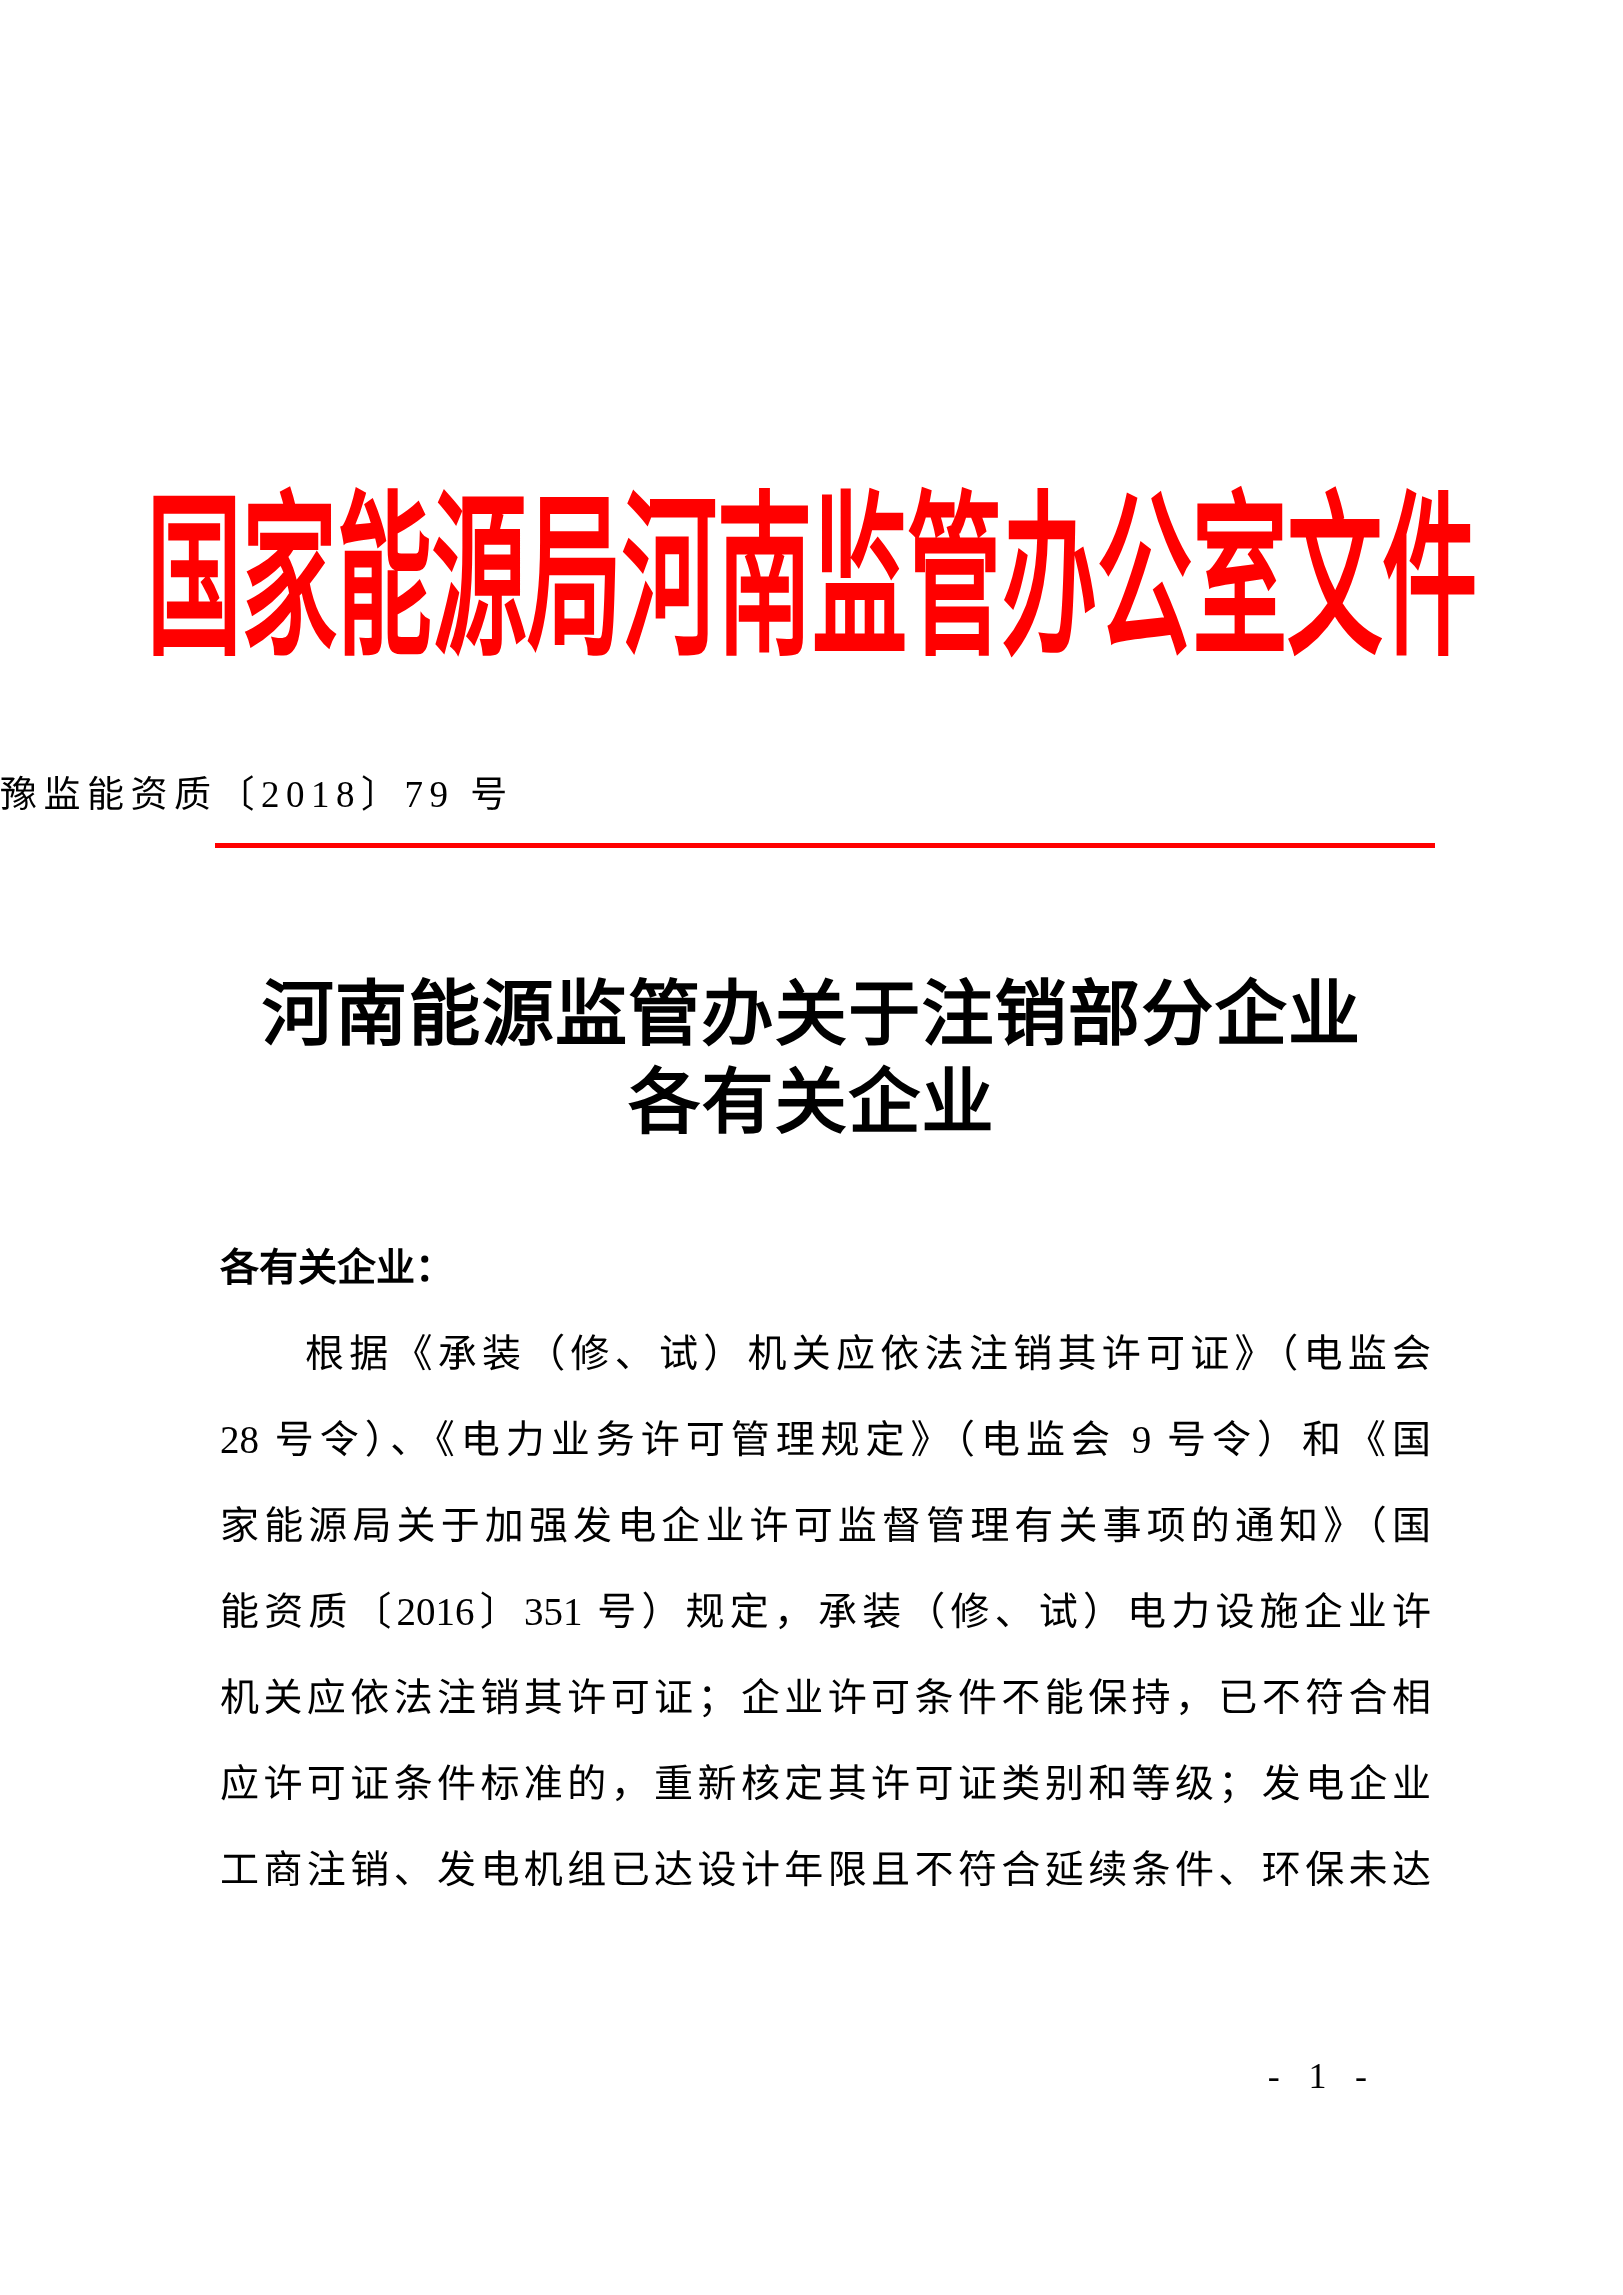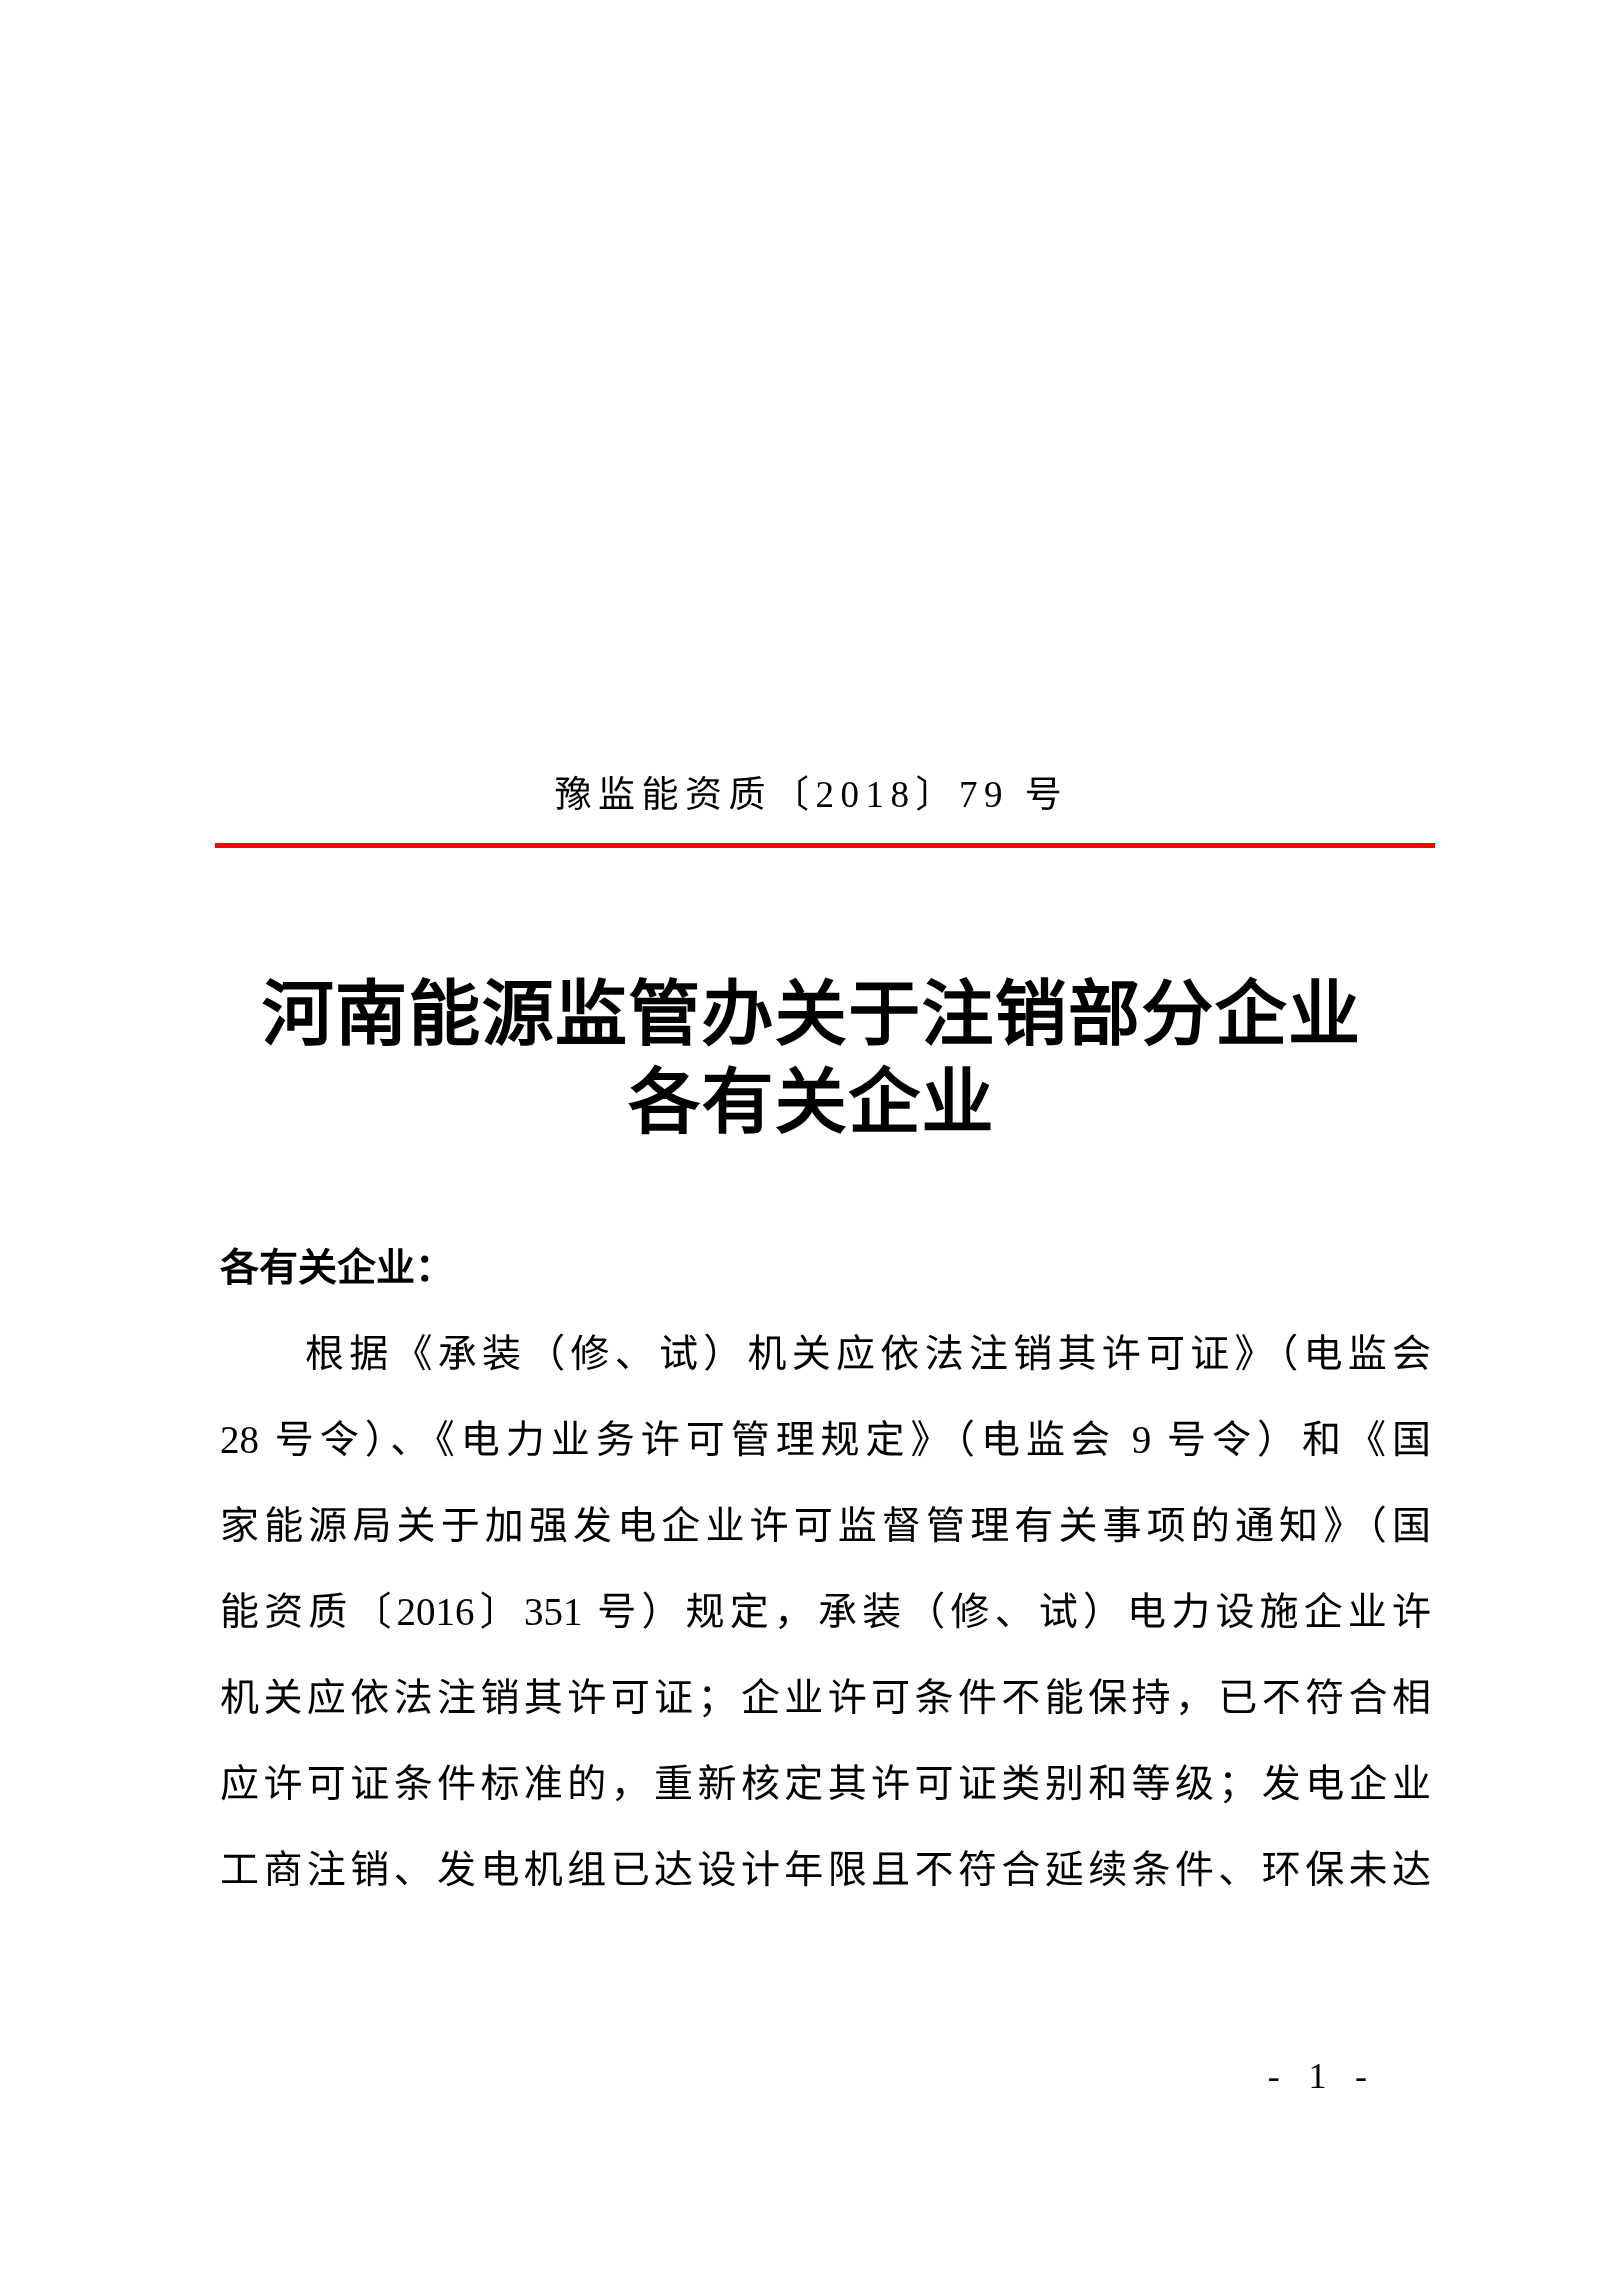--- a/index.html
+++ b/index.html
@@ -34,21 +34,21 @@
     transform: scale(0.99, 1.84);
     transform-origin: center top;
     letter-spacing: 0px;
   }
   
   .docnum {
     position: absolute;
     top: 764px;
     left: 0;
     width: 100%;
-    text-align: center;
+    text-align: left;
     font-size: 37px;
     letter-spacing: 6.5px;
     color: #000000;
   }
   
   .redline {
     position: absolute;
     top: 843px;
     left: 215px;
     width: 1220px;
@@ -100,20 +100,23 @@
     font-size: 36px;
     letter-spacing: 5.2px;
     word-spacing: 9.2px;
   }
 </style>
 </head>
 <body>
 
 <div class="page">
 
+  <div class="banner">
+    <span class="banner-text">国家能源局河南监管办公室文件</span>
+  </div>
 
   <div class="docnum">豫监能资质〔2018〕79 号</div>
 
   <div class="redline"></div>
 
   <div class="title">
     <div>河南能源监管办关于注销部分企业</div>
     <div>各有关企业</div>
   </div>
 

